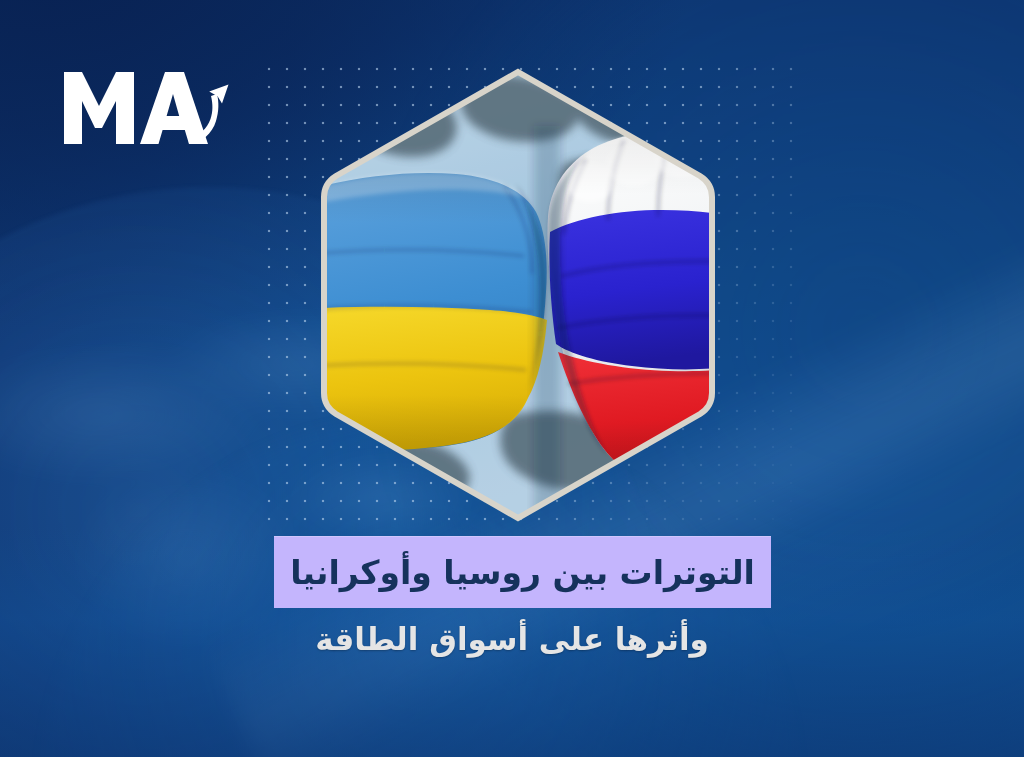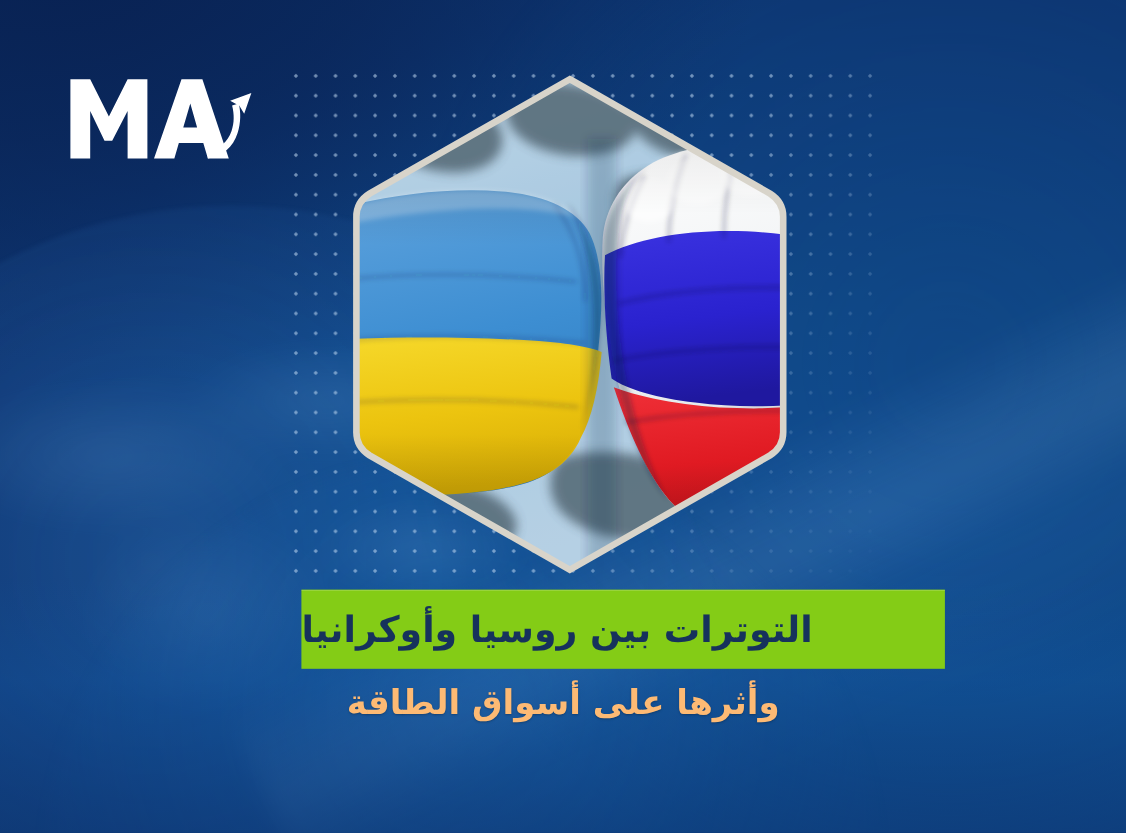--- a/index.html
+++ b/index.html
@@ -136,44 +136,44 @@
     width: 400px;
     height: 458px;
   }
   .hex-wrap svg { display: block; width: 100%; height: 100%; }
 
   
   .title-band {
     position: absolute;
     left: 274px;
     top: 536px;
-    width: 585px;
+    width: 497px;
     height: 72px;
-    background: #84cc16;
+    background: #c4b5fd;
     box-shadow: 0 1px 0 rgba(255,255,255,0.22) inset;
     display: flex;
     align-items: center;
-    justify-content: flex-end;
+    justify-content: center;
   }
   .title-band .headline {
     color: #16325c;
     font-size: 33px;
     font-weight: 700;
     letter-spacing: 0.5px;
     line-height: 1;
     white-space: nowrap;
     direction: rtl;
   }
   .subtitle {
     position: absolute;
     left: 0;
     right: 0;
     top: 622px;
     text-align: center;
-    color: #fdba74;
+    color: #e5e5e5;
     font-size: 31px;
     font-weight: 700;
     letter-spacing: 0.5px;
     line-height: 1.15;
     direction: rtl;
     text-shadow: 0 1px 2px rgba(0,0,0,0.25);
   }
 </style>
 </head>
 <body>

